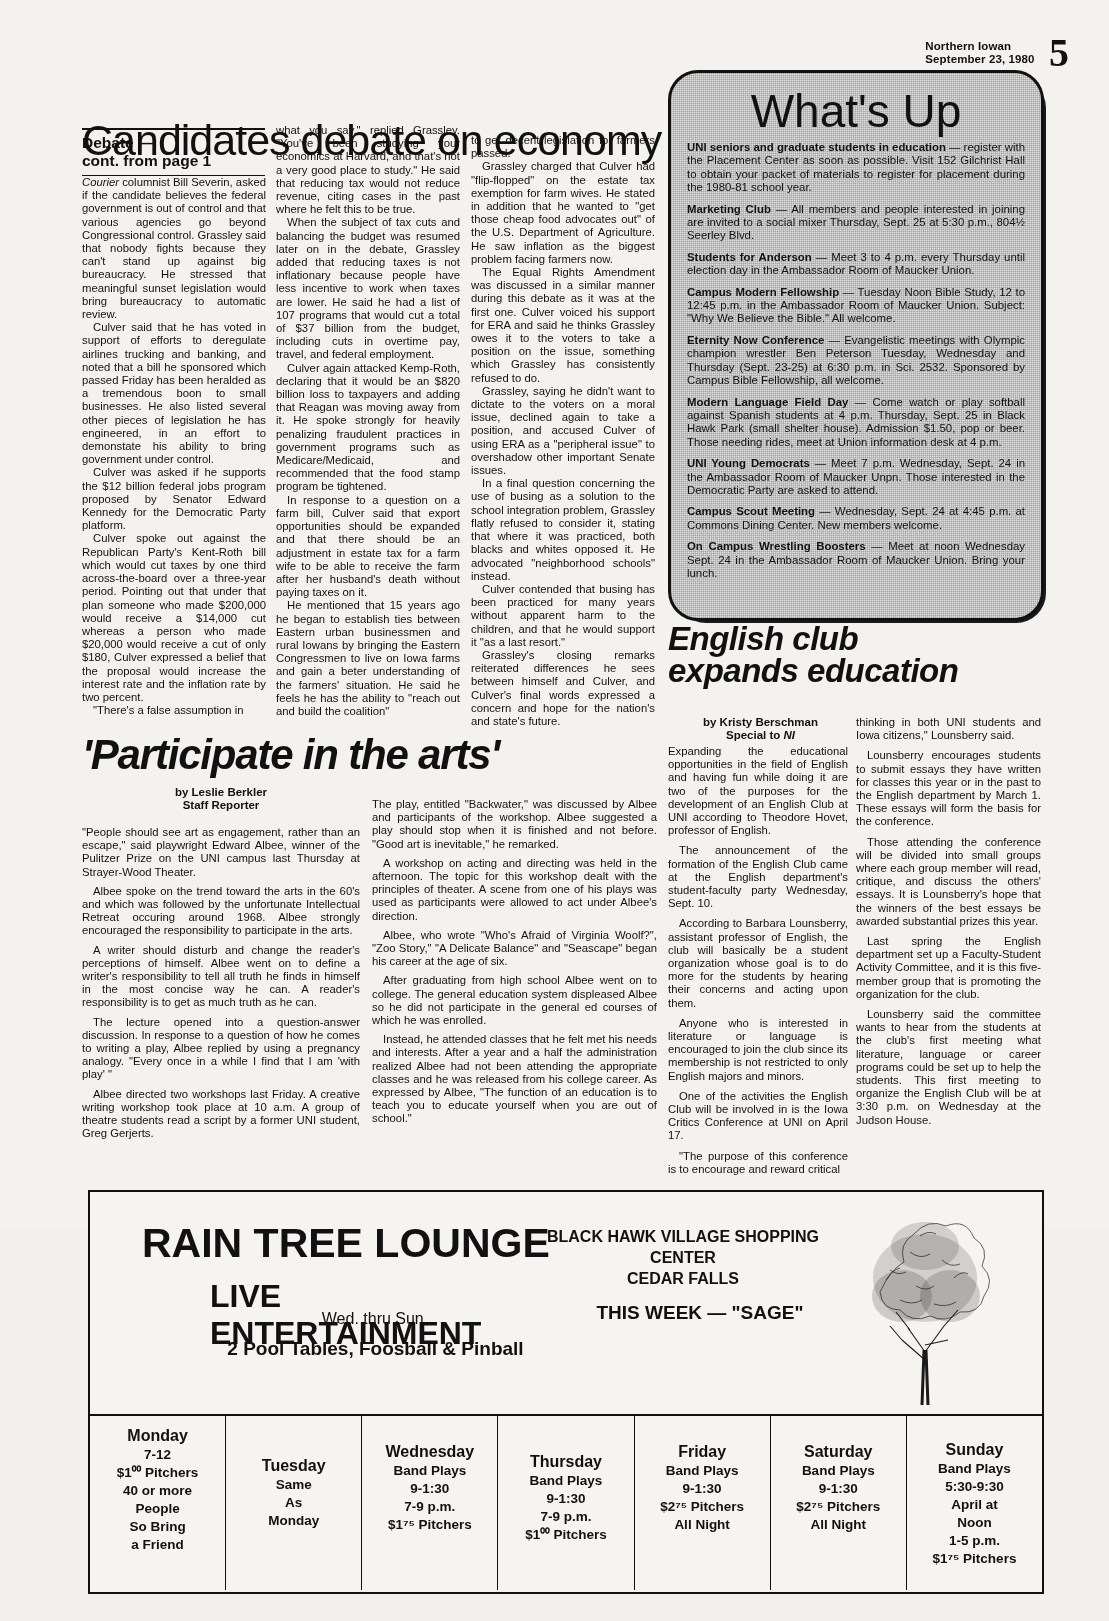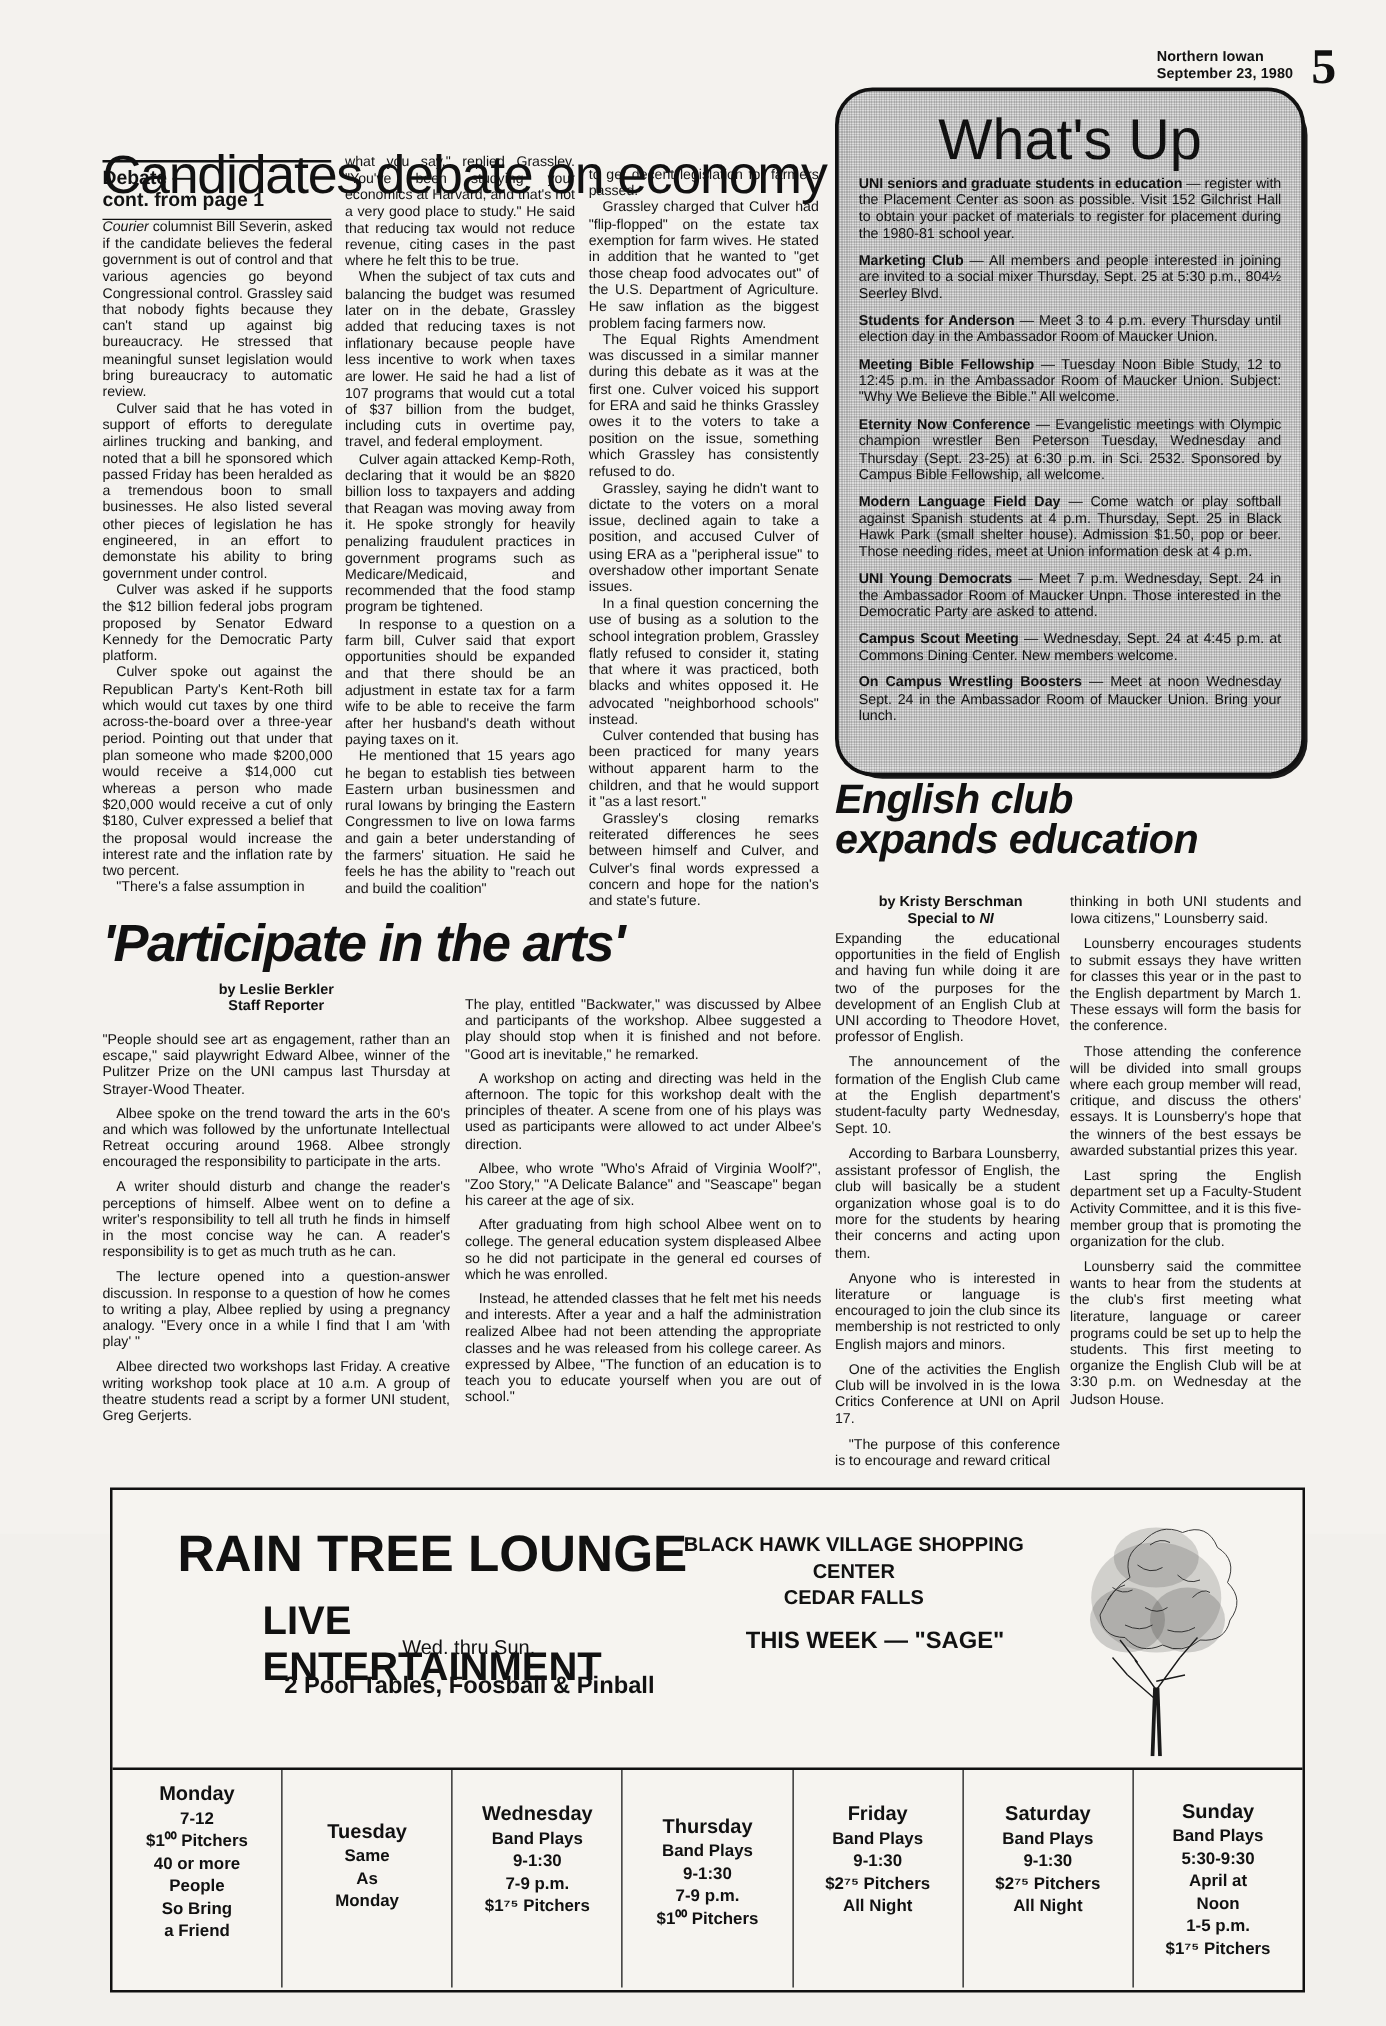--- a/index.html
+++ b/index.html
@@ -162,21 +162,21 @@
       <p>Grassley's closing remarks reiterated differences he sees between himself and Culver, and Culver's final words expressed a concern and hope for the nation's and state's future.</p>
     </div>
 
   <div class="whatsup-shadow"></div>
   <div class="whatsup">
     <div class="wu-title">What's Up</div>
     <div class="wu-body">
         <p><b>UNI seniors and graduate students in education</b> — register with the Placement Center as soon as possible. Visit 152 Gilchrist Hall to obtain your packet of materials to register for placement during the 1980-81 school year.</p>
         <p><b>Marketing Club</b> — All members and people interested in joining are invited to a social mixer Thursday, Sept. 25 at 5:30 p.m., 804½ Seerley Blvd.</p>
         <p><b>Students for Anderson</b> — Meet 3 to 4 p.m. every Thursday until election day in the Ambassador Room of Maucker Union.</p>
-        <p><b>Meeting Bible Fellowship</b> — Tuesday Noon Bible Study, 12 to 12:45 p.m. in the Ambassador Room of Maucker Union. Subject: "Why We Believe the Bible." All welcome.</p>
+        <p><b>Campus Modern Fellowship</b> — Tuesday Noon Bible Study, 12 to 12:45 p.m. in the Ambassador Room of Maucker Union. Subject: "Why We Believe the Bible." All welcome.</p>
         <p><b>Eternity Now Conference</b> — Evangelistic meetings with Olympic champion wrestler Ben Peterson Tuesday, Wednesday and Thursday (Sept. 23-25) at 6:30 p.m. in Sci. 2532. Sponsored by Campus Bible Fellowship, all welcome.</p>
         <p><b>Modern Language Field Day</b> — Come watch or play softball against Spanish students at 4 p.m. Thursday, Sept. 25 in Black Hawk Park (small shelter house). Admission $1.50, pop or beer. Those needing rides, meet at Union information desk at 4 p.m.</p>
         <p><b>UNI Young Democrats</b> — Meet 7 p.m. Wednesday, Sept. 24 in the Ambassador Room of Maucker Unpn. Those interested in the Democratic Party are asked to attend.</p>
         <p><b>Campus Scout Meeting</b> — Wednesday, Sept. 24 at 4:45 p.m. at Commons Dining Center. New members welcome.</p>
         <p><b>On Campus Wrestling Boosters</b> — Meet at noon Wednesday Sept. 24 in the Ambassador Room of Maucker Union. Bring your lunch.</p>
       </div>
   </div>
 
   <div class="eng-head">
     <span>English club</span><br>

